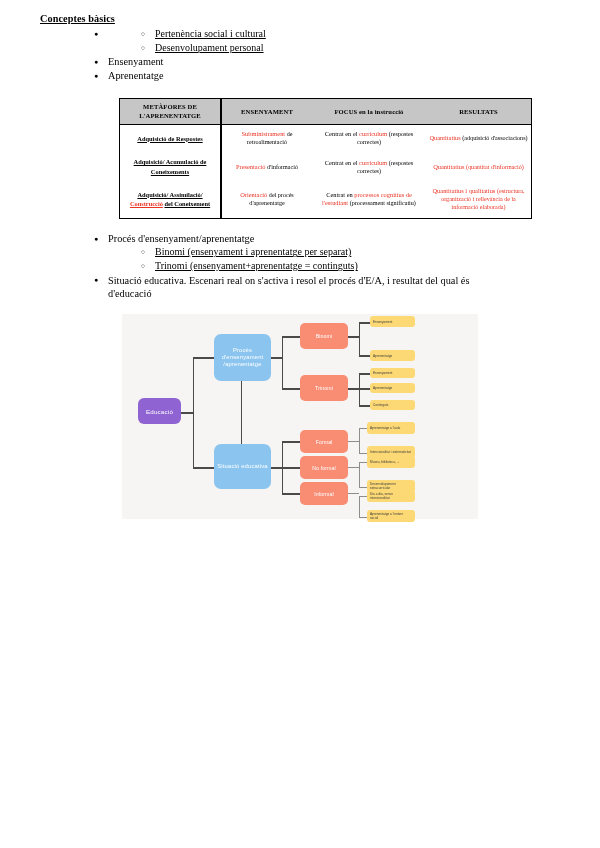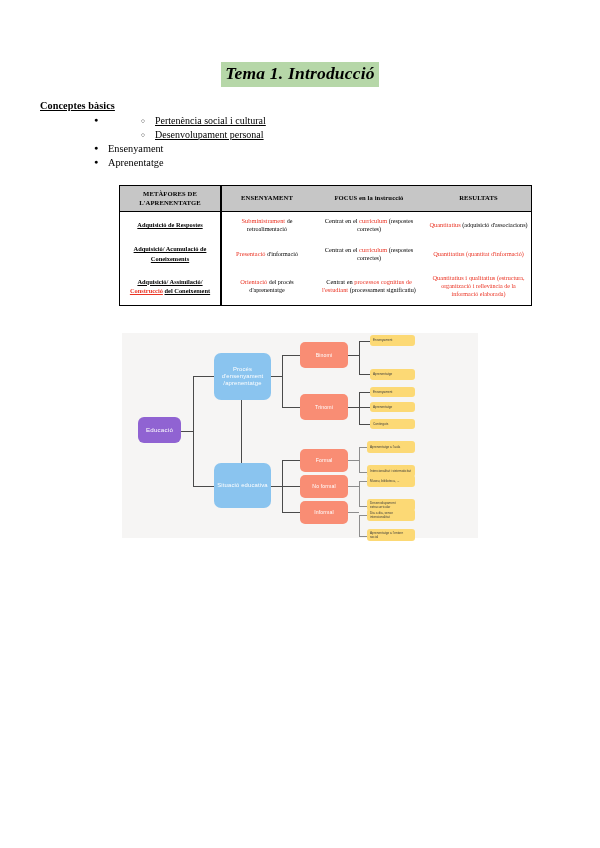--- a/index.html
+++ b/index.html
@@ -192,23 +192,20 @@
     position: absolute;
     background: #4a4a4a;
   }
   .conn-thin { background: #8d8d8d; }
 </style>
 </head>
 <body>
 
 <div class="page">
 
-  <div class="title-wrap">
-    <span class="doc-title">Tema 1. Introducció</span>
-  </div>
 
   <div class="spacer-md"></div>
 
   <div class="section-heading">Conceptes bàsics</div>
 
   <ul class="lvl1">
     <li>
       <ul class="lvl2">
         <li>Pertenència social i cultural</li>
         <li>Desenvolupament personal</li>
@@ -285,20 +282,28 @@
             <span class="red sm">(estructura, organització i rellevància de la informació elaborada)</span>
           </td>
         </tr>
       </tbody>
     </table>
   </div>
 
   <div class="spacer-md"></div>
 
   <ul class="lvl1">
+    <li>
+      <span>Procés d'ensenyament/aprenentatge</span>
+      <ul class="lvl2">
+        <li>Binomi (ensenyament i aprenentatge per separat)</li>
+        <li>Trinomi (ensenyament+aprenentatge = continguts)</li>
+      </ul>
+    </li>
+    <li>Situació educativa. Escenari real on s'activa i resol el procés d'E/A, i resultat del qual és d'educació</li>
   </ul>
 
   <div class="diagram-wrap">
 
     <div class="conn" style="left:59px; top:98px; width:13px; height:1.2px;"></div>
     <div class="conn" style="left:71px; top:43px; width:1.4px; height:111px;"></div>
     <div class="conn" style="left:71px; top:43px; width:21px; height:1.4px;"></div>
     <div class="conn" style="left:71px; top:153px; width:21px; height:1.4px;"></div>
 
     <div class="node node-root" style="left:16px; top:84px; width:43px; height:26px;">

